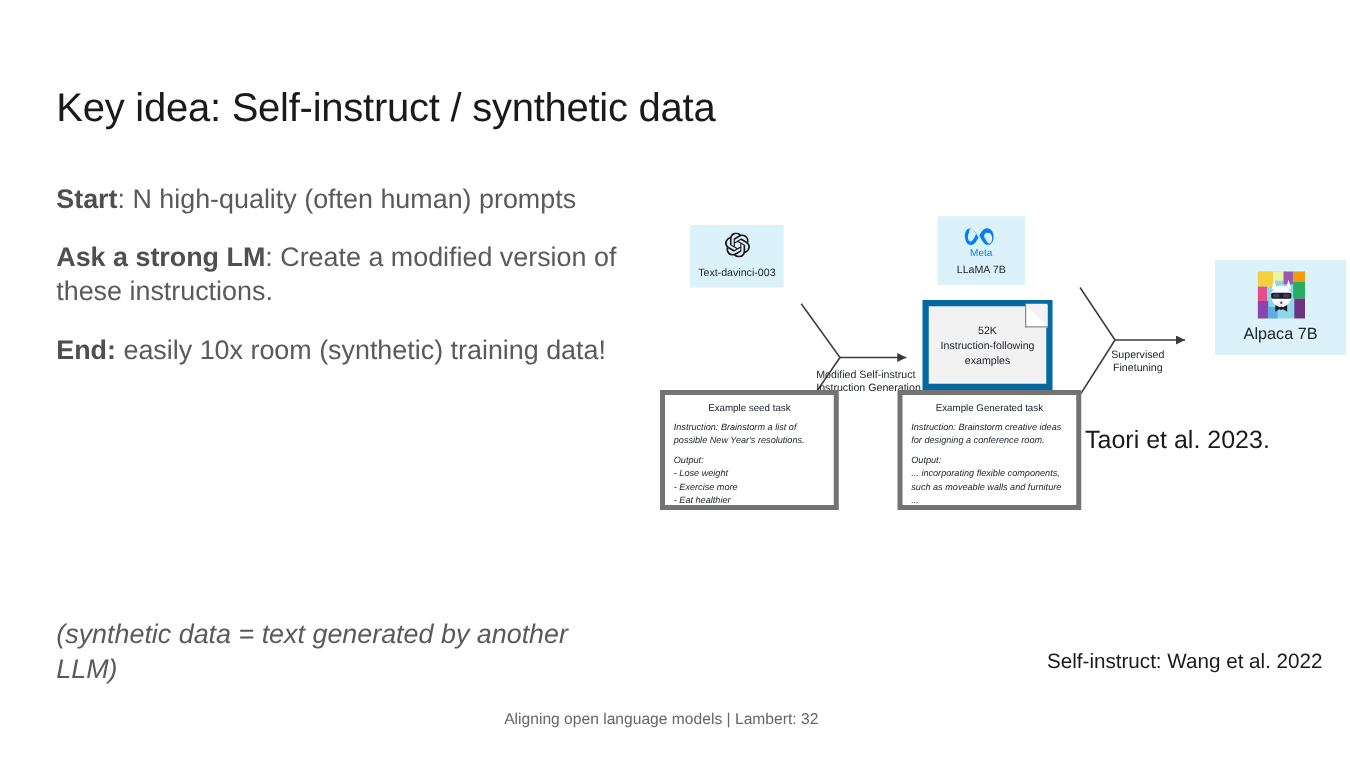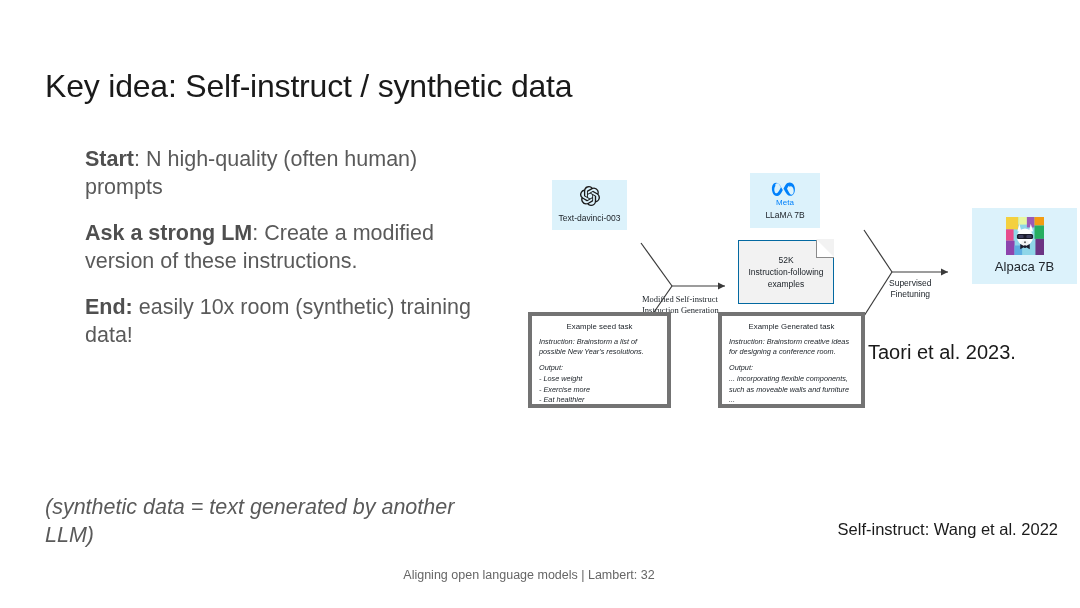--- a/index.html
+++ b/index.html
@@ -31,21 +31,21 @@
   
   .bullets {
     position: absolute;
     left: 45px;
     top: 146px;
     width: 455px;
     color: #5a5a5a;
     font-size: 21.5px;
     line-height: 1.28;
   }
-  .bullet { margin-bottom: 19px; margin-left: 40px; }
+  .bullet { margin-bottom: 19px; }
   .bullet b { color: #4f4f4f; font-weight: bold; }
 
   .note {
     position: absolute;
     left: 45px;
     top: 494px;
     width: 460px;
     color: #5a5a5a;
     font-size: 21.5px;
     line-height: 1.28;
@@ -68,21 +68,21 @@
     align-items: center;
     justify-content: center;
     color: #20262c;
     font-size: 8.5px;
     text-align: right;
     line-height: 1.25;
   }
   .node-doc {
     position: absolute;
     background: #f2f2f2;
-    border: 1px solid #0369a1;
+    border: 5px solid #0369a1;
     color: #20262c;
     font-size: 8.5px;
     line-height: 1.45;
     text-align: center;
     display: flex;
     align-items: center;
     justify-content: center;
   }
   .node-doc .fold {
     position: absolute;
@@ -206,21 +206,21 @@
   <div class="node-blue" style="left:32px;top:12px;width:75px;height:50px;">
     <span style="margin-bottom:4px;">
       <svg width="20" height="20" viewBox="0 0 24 24" aria-hidden="true">
         <path fill="#1a1a1a" d="M22.28 9.82a5.98 5.98 0 0 0-.52-4.91 6.05 6.05 0 0 0-6.5-2.9A5.98 5.98 0 0 0 10.7.02a6.05 6.05 0 0 0-5.77 4.19 5.98 5.98 0 0 0-4 2.9 6.05 6.05 0 0 0 .75 7.09 5.98 5.98 0 0 0 .51 4.91 6.05 6.05 0 0 0 6.51 2.9A5.98 5.98 0 0 0 13.3 24a6.05 6.05 0 0 0 5.77-4.2 5.99 5.99 0 0 0 4-2.9 6.05 6.05 0 0 0-.79-7.08zM13.3 22.43a4.5 4.5 0 0 1-2.88-1.04l.14-.08 4.78-2.76a.79.79 0 0 0 .39-.68v-6.74l2.02 1.17a.07.07 0 0 1 .04.06v5.58a4.5 4.5 0 0 1-4.49 4.49zM3.65 18.31a4.47 4.47 0 0 1-.54-3.01l.14.09 4.78 2.76a.77.77 0 0 0 .78 0l5.84-3.37v2.33a.08.08 0 0 1-.03.06l-4.83 2.79a4.5 4.5 0 0 1-6.14-1.65zM2.39 7.9a4.49 4.49 0 0 1 2.35-1.97V11.6a.77.77 0 0 0 .38.67l5.82 3.36-2.02 1.17a.07.07 0 0 1-.07 0L4.02 14.01A4.5 4.5 0 0 1 2.4 7.9zm16.6 3.86-5.84-3.4 2.02-1.16a.07.07 0 0 1 .07 0l4.83 2.79a4.49 4.49 0 0 1-.68 8.1v-5.66a.8.8 0 0 0-.4-.67zm2.01-3.02-.14-.09-4.77-2.78a.78.78 0 0 0-.79 0L9.46 9.24V6.9a.07.07 0 0 1 .03-.06l4.83-2.79a4.49 4.49 0 0 1 6.67 4.65zM8.36 12.87l-2.02-1.17a.08.08 0 0 1-.04-.06V6.07a4.49 4.49 0 0 1 7.36-3.44l-.14.08L8.74 5.47a.79.79 0 0 0-.39.68zm1.1-2.37 2.6-1.5 2.6 1.5v3l-2.6 1.5-2.6-1.5z"></path>
       </svg>
     </span>
     <span>Text-davinci-003</span>
   </div>
 
 
-  <div class="edge-label" style="left:122px;top:126px;font-family:Liberation Serif, serif;">
+  <div class="edge-label" style="left:133px;top:126px;">
     <span>Modified Self-instruct</span><br>
     <span>Instruction Generation</span>
   </div>
 
   <div class="node-blue" style="left:230px;top:5px;width:70px;height:55px;">
     <span style="display:block;line-height:0;">
       <svg width="30" height="17" viewBox="0 0 36 20" aria-hidden="true">
         <path d="M4.2 3.2C6.6 1 9.6 1.6 11.6 4.3c1.4 1.9 2.3 3.8 3.6 6.3 1.2-2.3 2.1-4.2 3.4-6.1C20.9 1.5 24 .8 26.6 2.6c3.3 2.3 4.1 7.4 2.6 11.3-1 2.6-3 4-5.4 3.7-2.2-.3-3.6-1.9-4.9-4-.9-1.5-1.7-3.1-2.6-4.9-.9 1.8-1.8 3.5-2.7 5.1-1.3 2.2-2.8 3.7-5 3.9-2.6.2-4.6-1.4-5.5-4.1C1.7 9.8 2 5.5 4.2 3.2zm2.2 2.6C5.1 7.5 4.8 10.5 5.6 12.6c.5 1.4 1.4 2 2.4 1.8 1-.2 1.8-1.1 2.7-2.6.8-1.4 1.6-2.9 2.4-4.5-.9-1.7-1.7-3.1-2.6-4-1.4-1.4-3-1.2-4.1.5zm16.6-.5c-.9.9-1.7 2.2-2.6 3.9.9 1.7 1.7 3.3 2.6 4.7.9 1.5 1.7 2.3 2.7 2.4 1 .1 1.9-.6 2.4-2 .8-2.2.4-5.3-1-7.1-1.1-1.5-2.7-1.6-4.1-.4z" fill="#0081fb"></path>
       </svg>
     </span>

